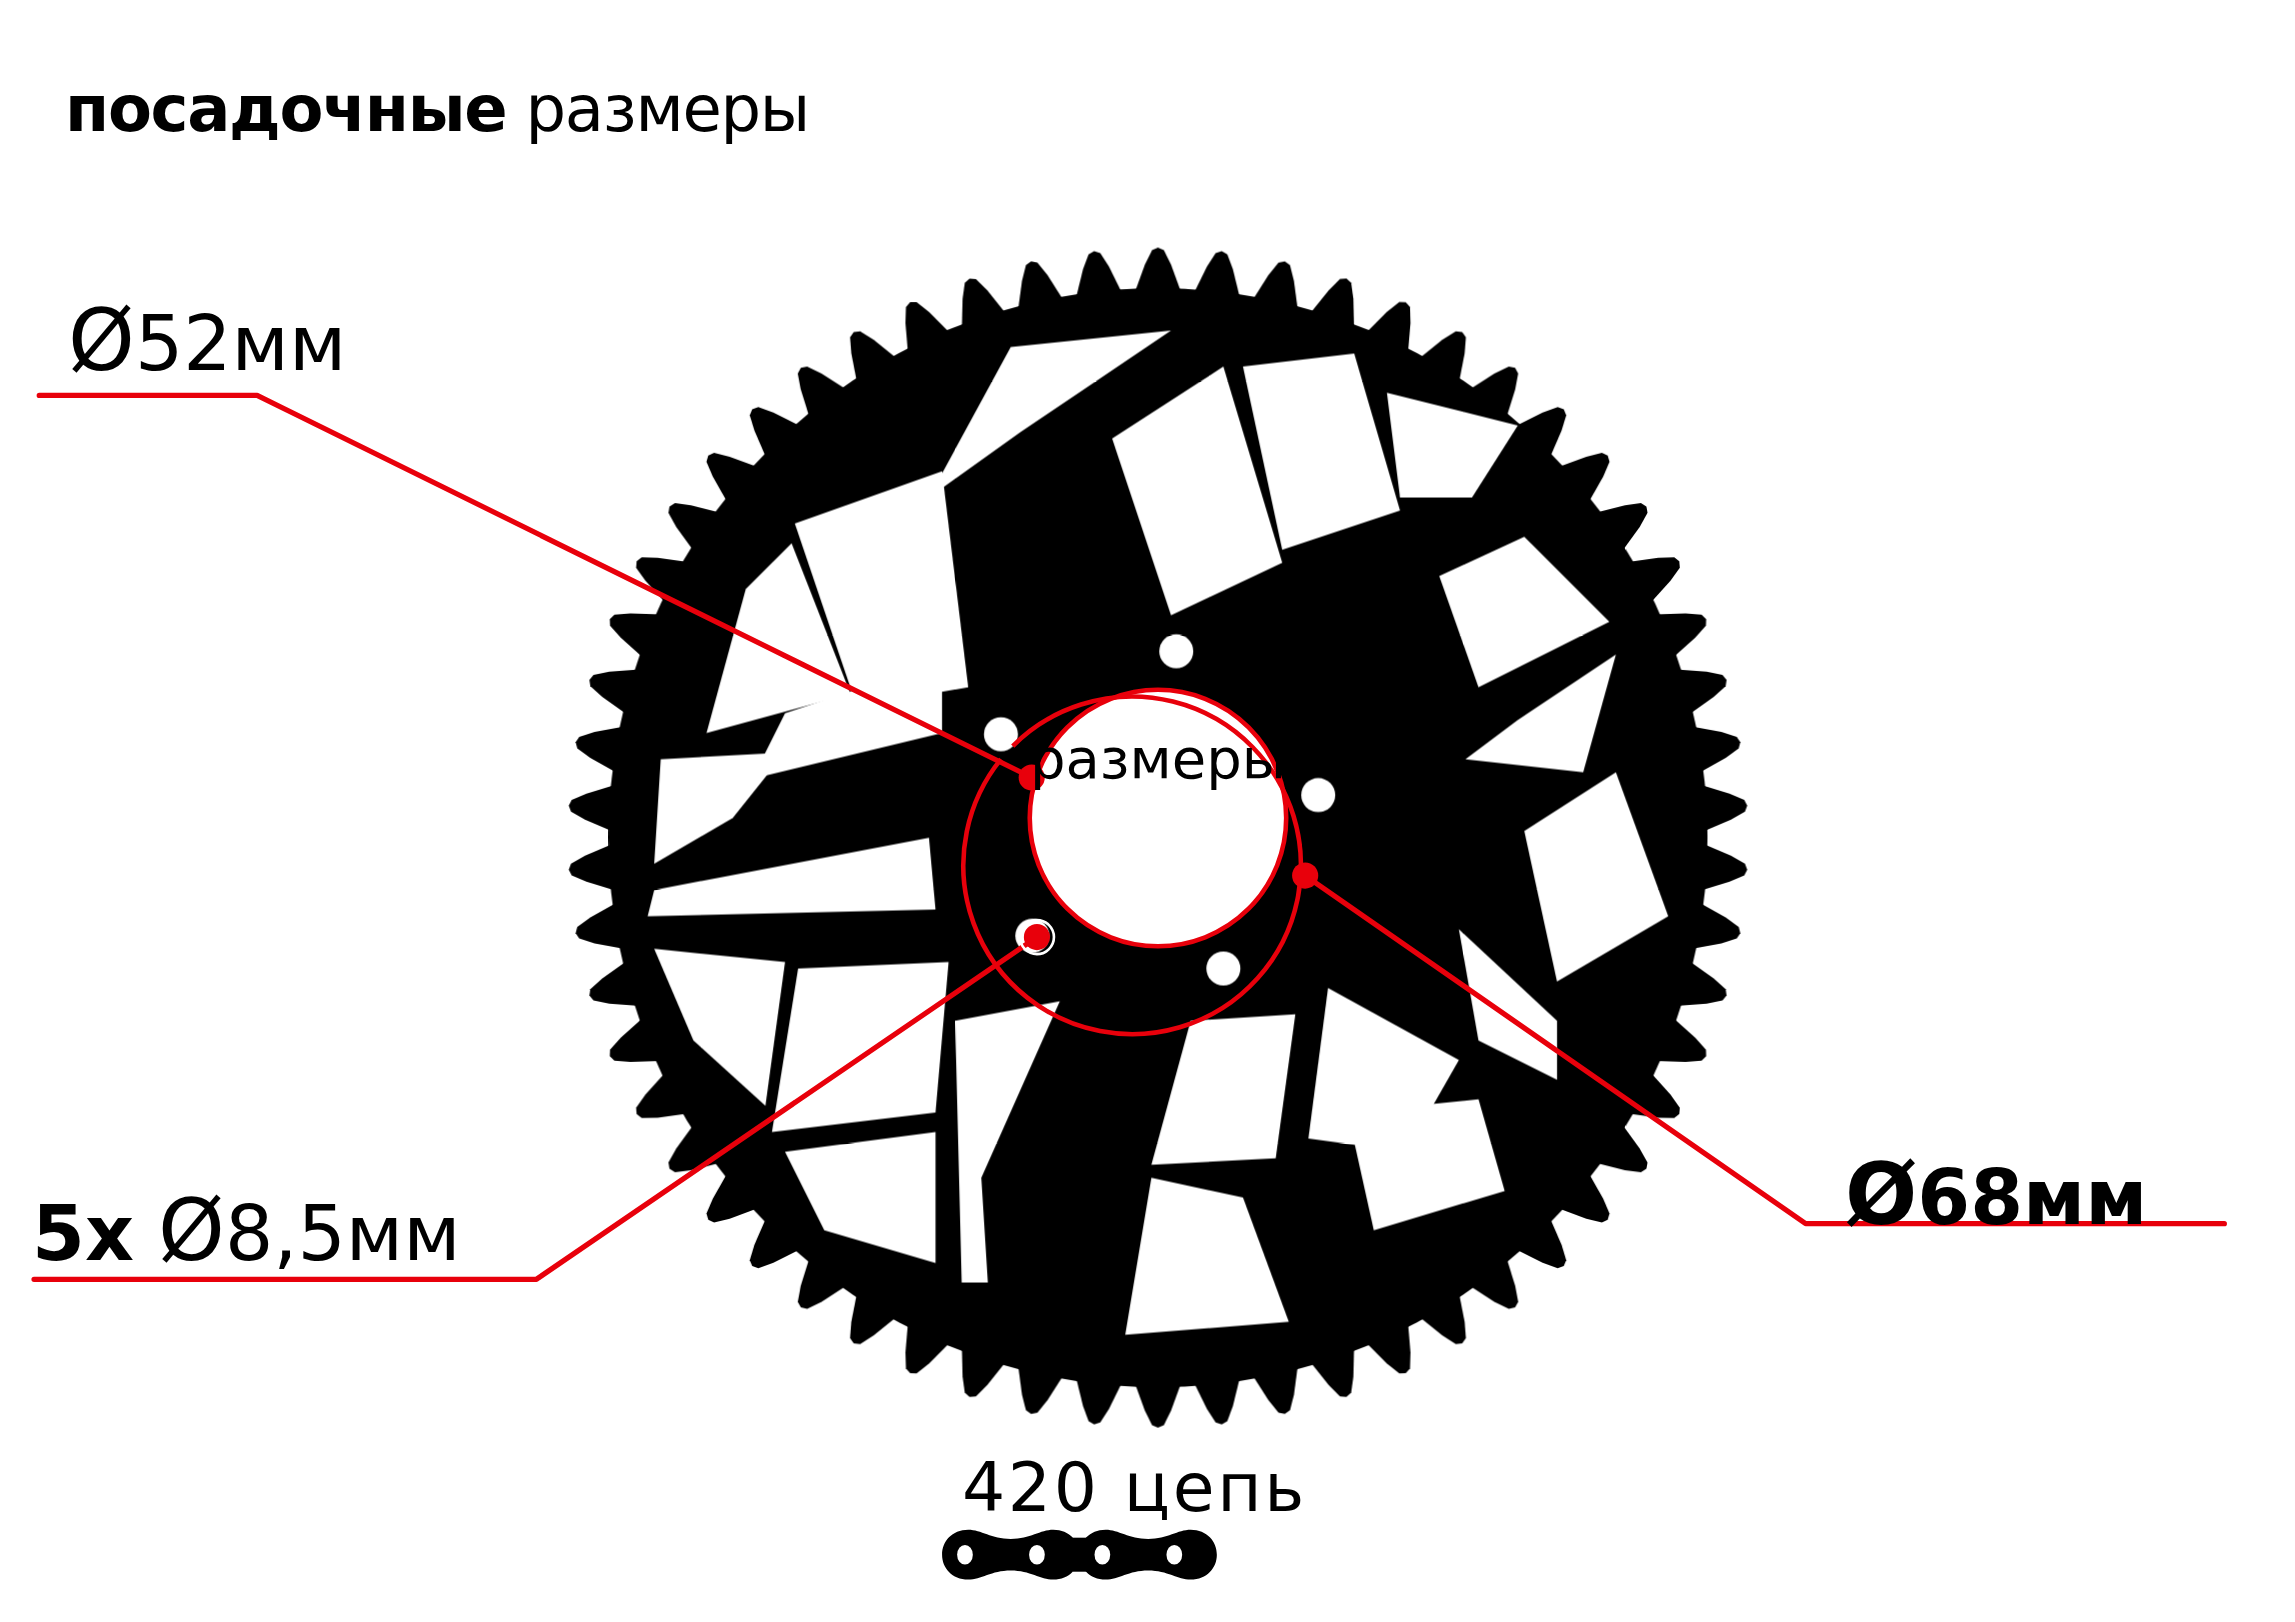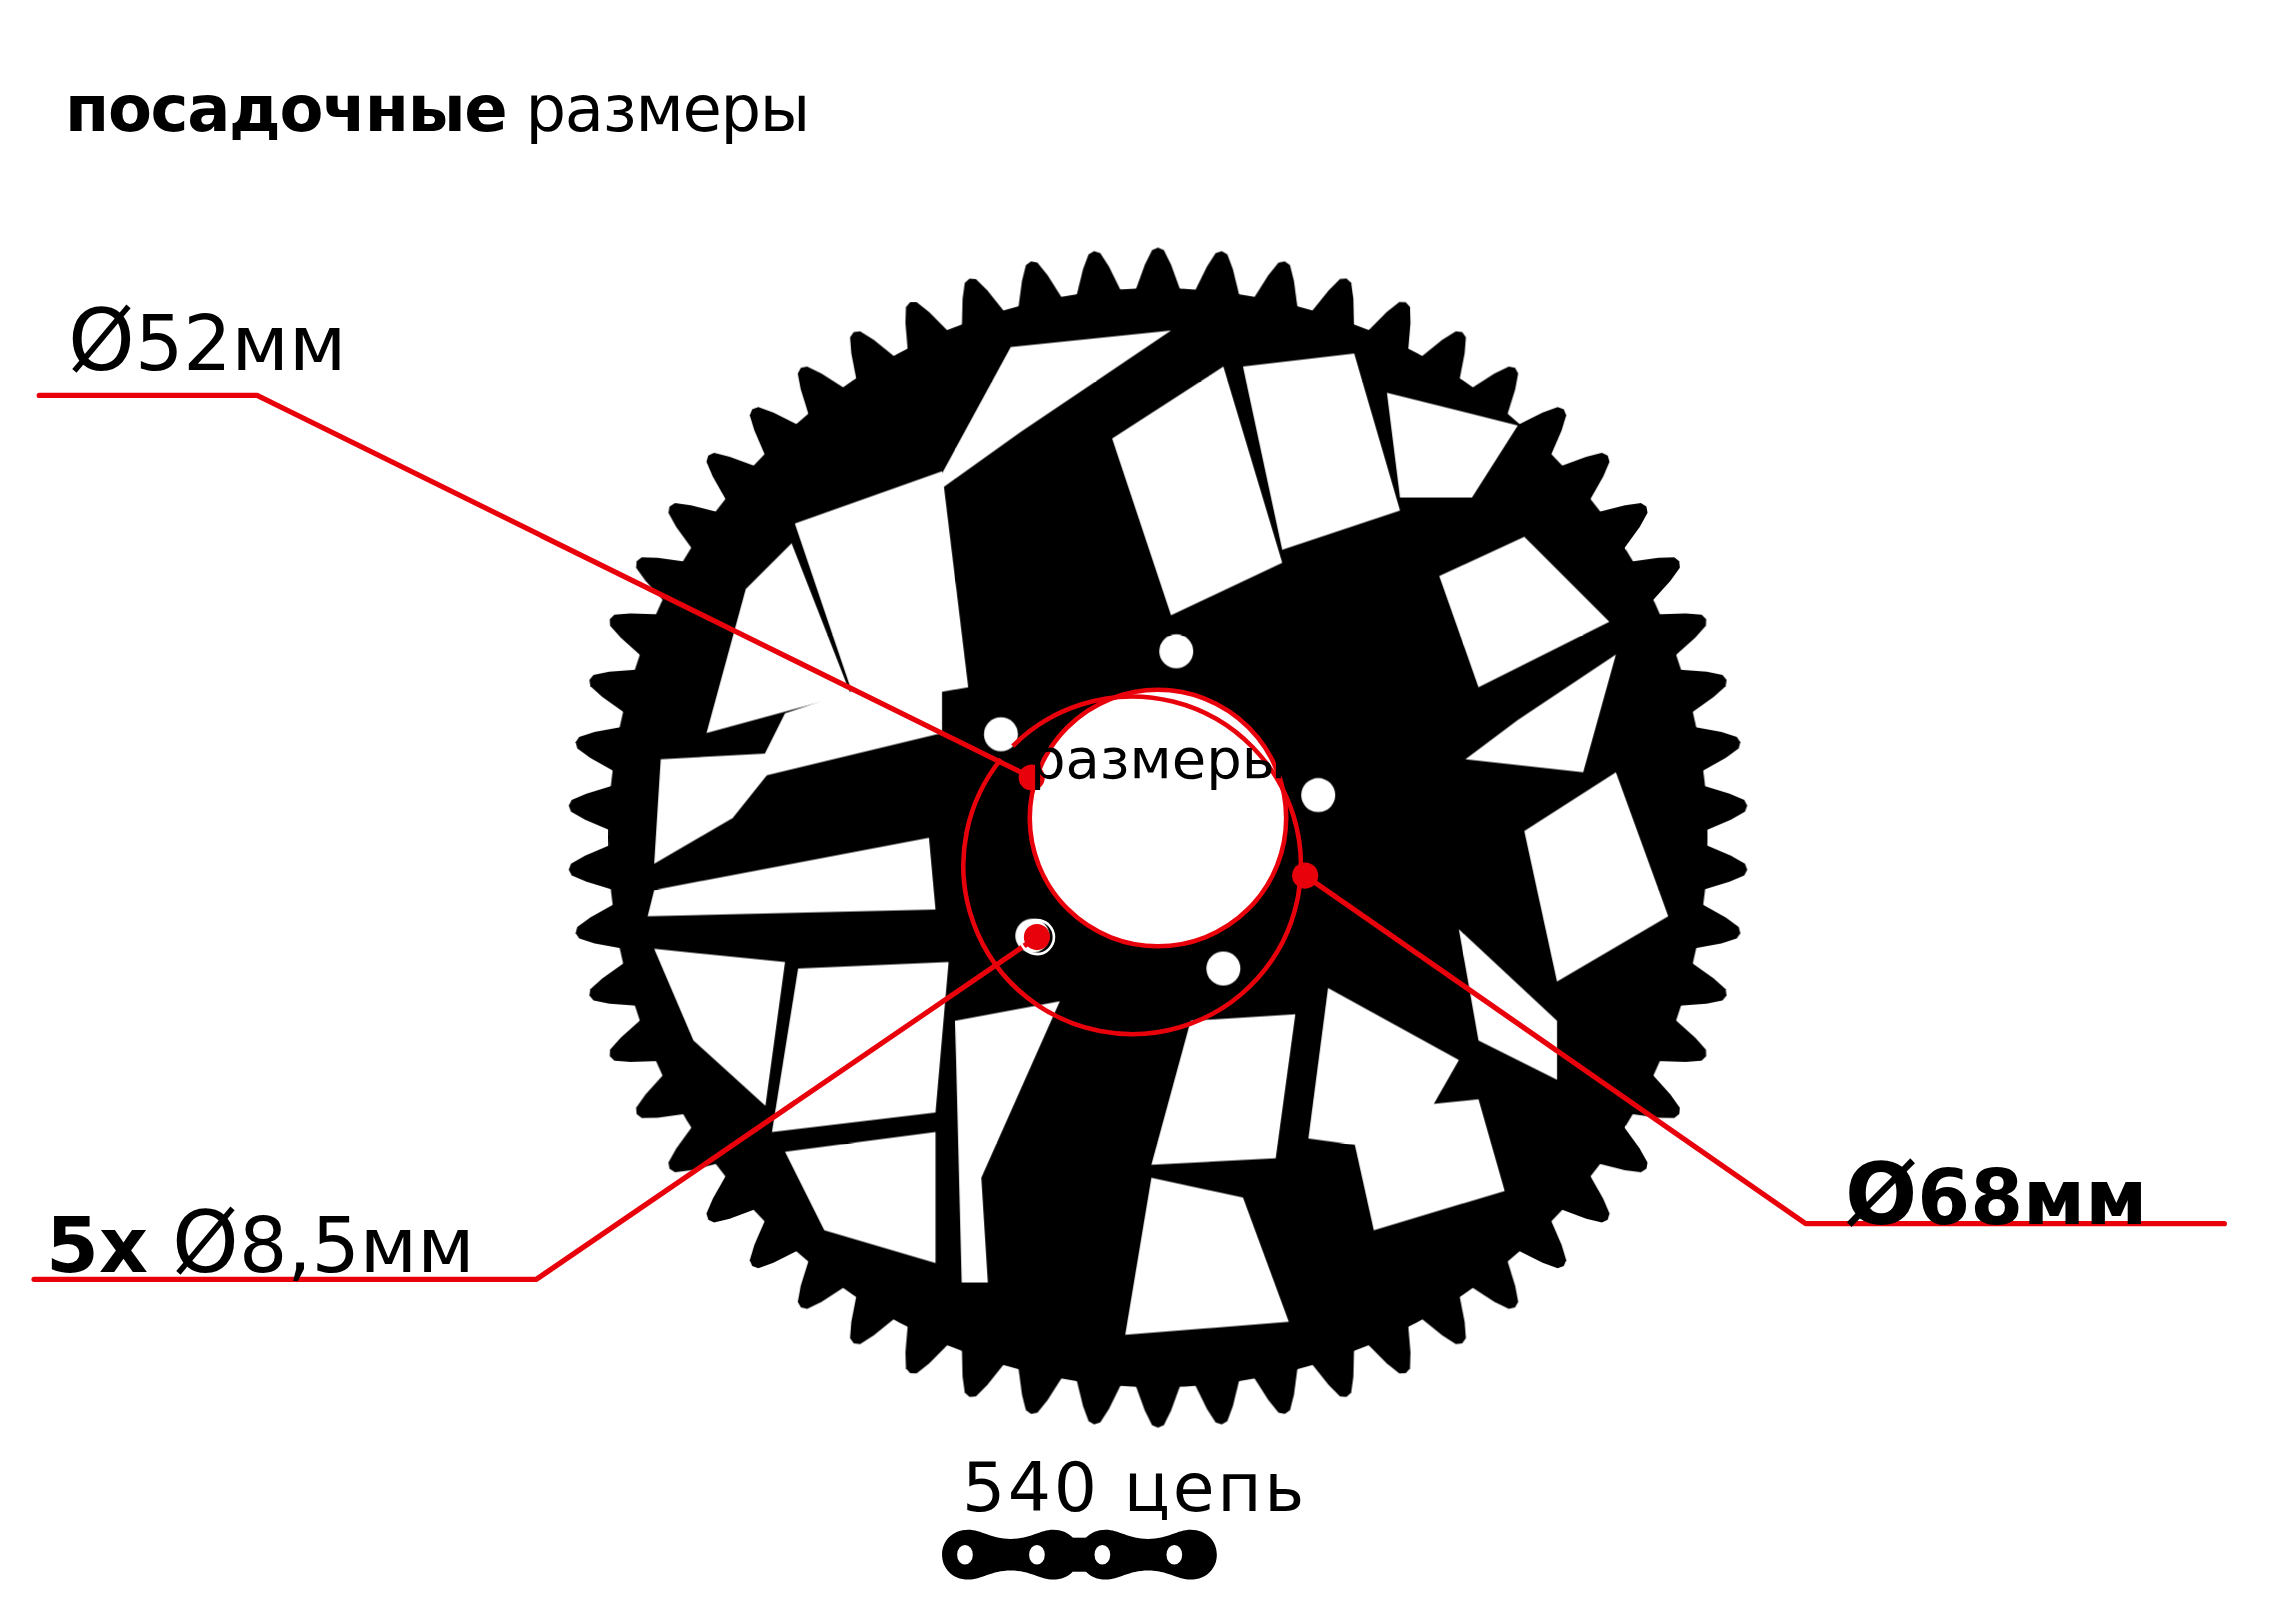--- a/index.html
+++ b/index.html
@@ -6,21 +6,21 @@
   body { width: 2295px; height: 1623px; position: relative; overflow: hidden;
          font-family: "DejaVu Sans", "Liberation Sans", sans-serif; color: #000; }
   .abs { position: absolute; white-space: nowrap; }
   #title { left: 65px; top: 77px; font-size: 64px; line-height: 1; letter-spacing: -1.3px; }
   #title .bold { font-weight: bold; }
   #title .light { font-weight: normal; font-family: "DejaVu Sans", sans-serif; }
   .dim { font-size: 76px; line-height: 1; font-weight: normal; }
   .dim .sym { font-size: 85px; }
   #dim52 { left: 68px; top: 298px; }
   #dim68 { left: 1845px; top: 1152px; font-weight: bold; }
-  #dim85 { left: 46px; top: 1188px; margin-top: 12px; }
+  #dim85 { left: 32px; top: 1188px; }
   #dim85 .qty { font-weight: bold; }
   #hub-label { left: 1027px; top: 730px; width: 262px; text-align: center; }
   #hub-count { font-size: 72px; font-weight: bold; line-height: 1; display: block; }
   #hub-unit { font-size: 56px; line-height: 1.05; display: block; }
   #chain-label { left: 962px; top: 1454px; font-size: 68px; line-height: 1; letter-spacing: 2.6px; }
   svg.full { position: absolute; left: 0; top: 0; }
 </style>
 </head>
 <body>
 
@@ -178,14 +178,14 @@
 
 <div id="dim68" class="abs dim">
   <span class="sym">Ø</span><span>68мм</span>
 </div>
 
 <div id="dim85" class="abs dim">
   <span class="qty">5x</span>
   <span class="sym">Ø</span><span>8,5мм</span>
 </div>
 
-<div id="chain-label" class="abs">540 цепь</div>
+<div id="chain-label" class="abs">420 цепь</div>
 
 
 </body></html>

